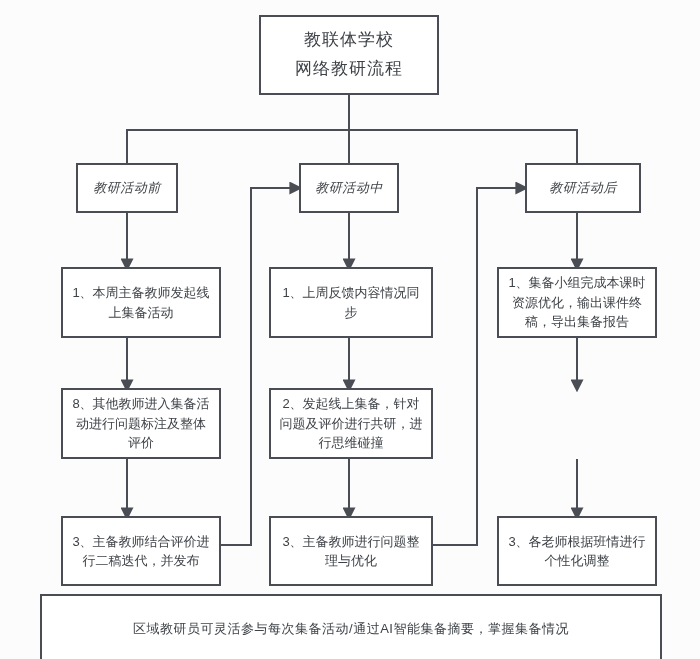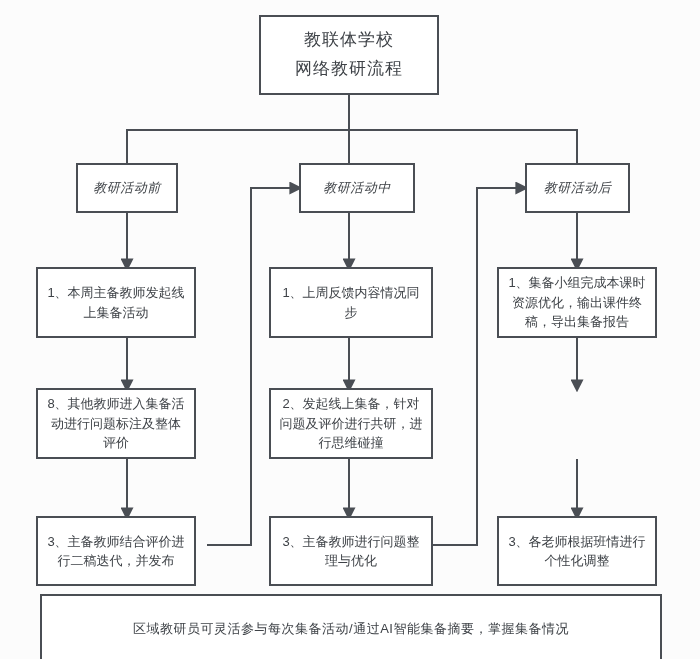--- a/index.html
+++ b/index.html
@@ -31,27 +31,27 @@
     color:var(--text);
   }
   .title-box{
     left:259px;top:15px;width:180px;height:80px;
     font-size:17px;line-height:1.7;letter-spacing:1px;
     flex-direction:column;
     text-align:center;
   }
   .header-box{height:50px;top:163px;font-size:13px;letter-spacing:0.5px;font-style:italic;}
   .header-1{left:76px;width:102px;}
-  .header-2{left:299px;width:116px;}
-  .header-3{left:525px;width:105px;text-align:center;}
+  .header-2{left:299px;width:100px;}
+  .header-3{left:525px;width:116px;text-align:center;}
   .step-box{
     font-size:13px;line-height:1.5;
     padding:4px 7px;
   }
-  .col-1{left:36px;width:160px;}
+  .col-1{left:61px;width:160px;}
   .col-2{left:269px;width:164px;}
   .col-3{left:497px;width:160px;}
   .row-1{top:267px;height:71px;}
   .row-2{top:388px;height:71px;}
   .row-3{top:516px;height:70px;}
   .footer-box{
     left:40px;top:594px;width:622px;height:70px;
     font-size:13px;letter-spacing:0.5px;
   }
 </style>

